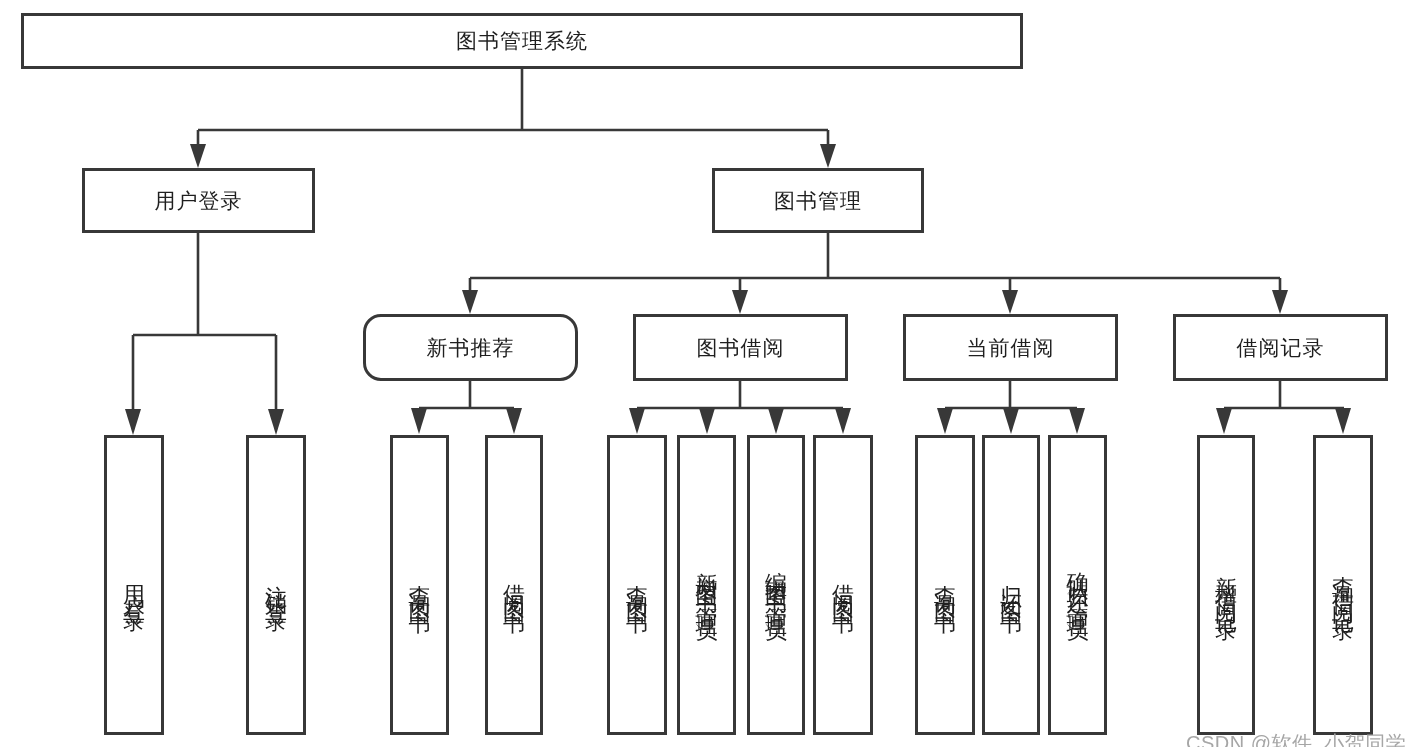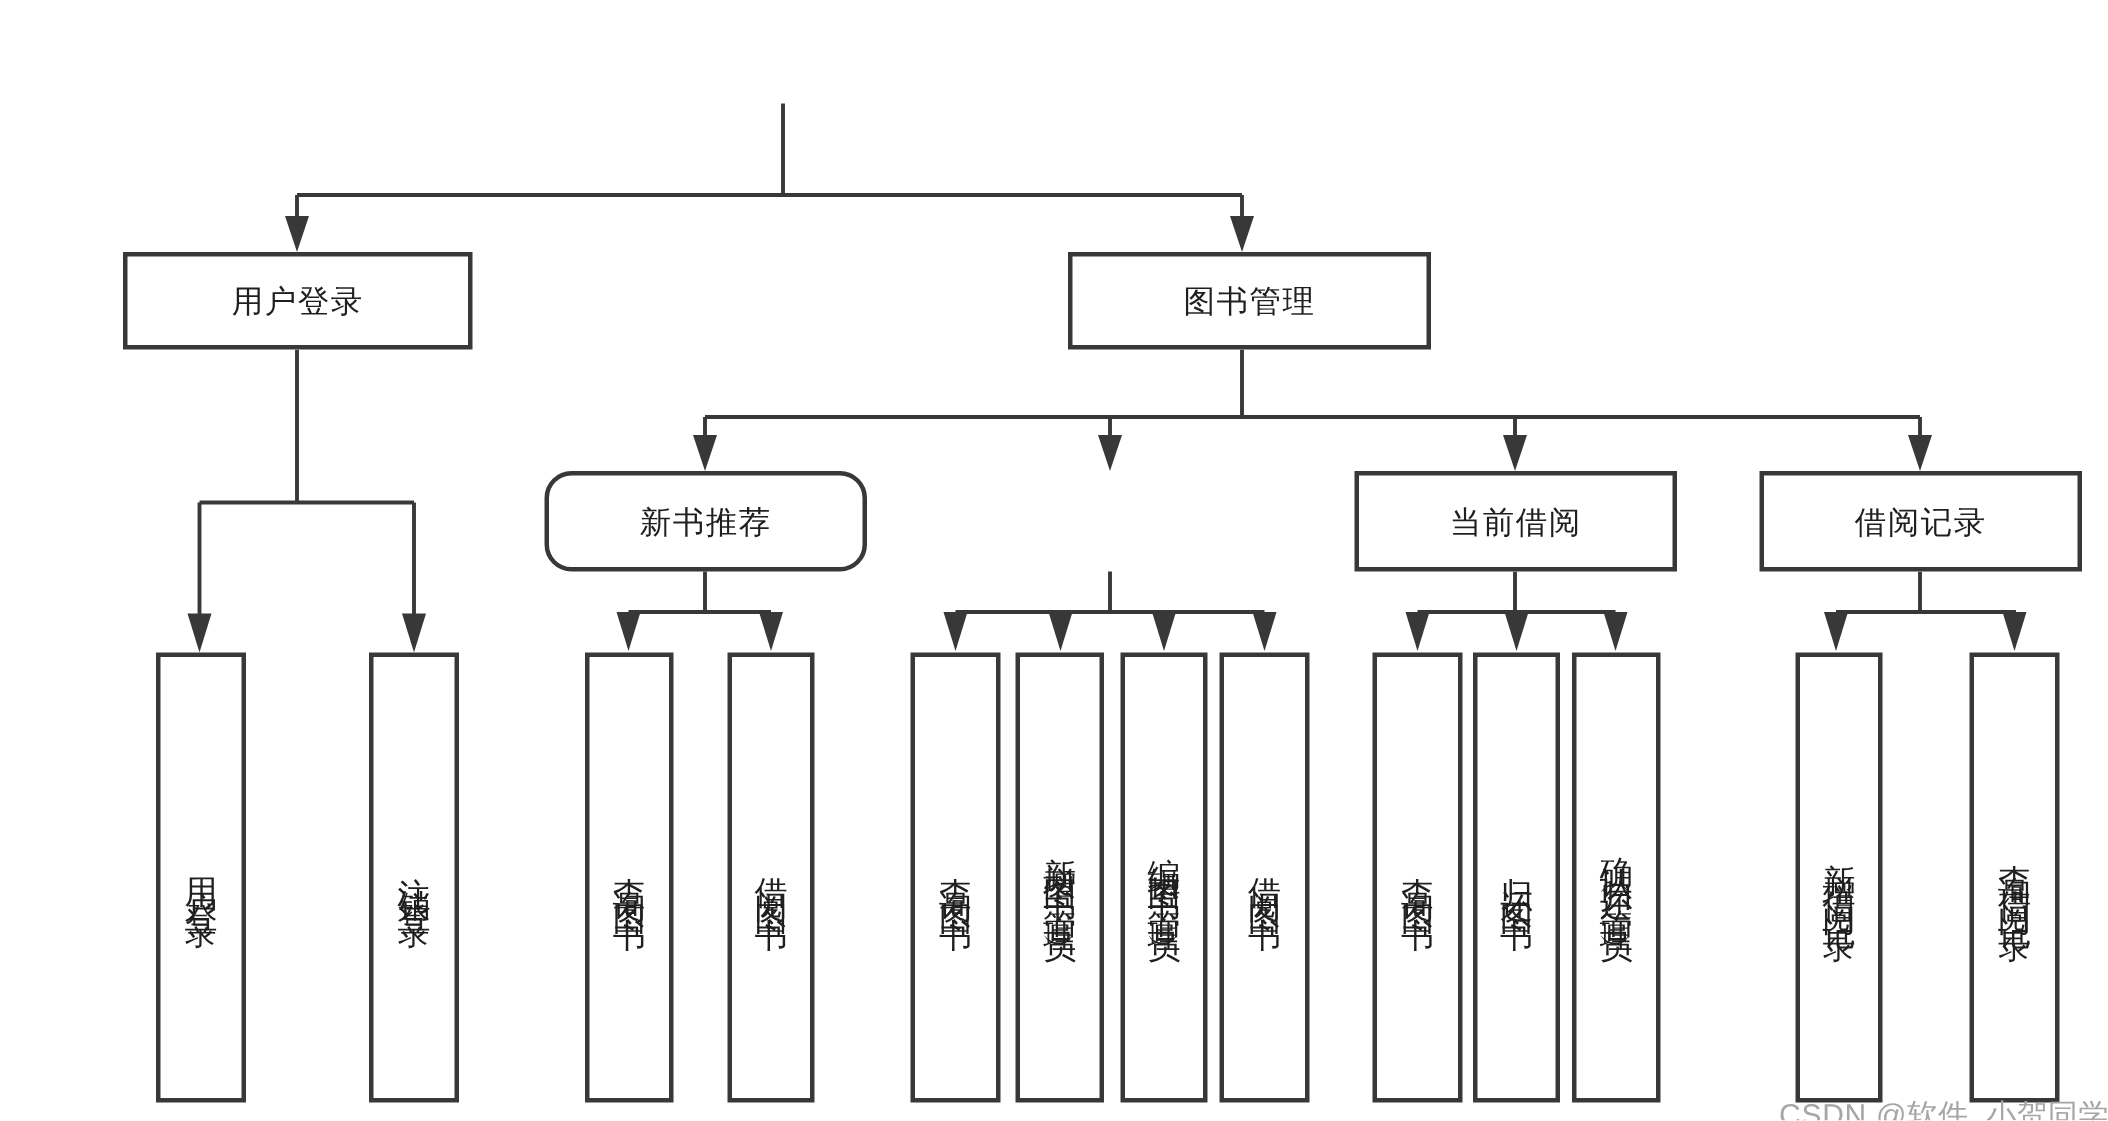--- a/index.html
+++ b/index.html
@@ -39,21 +39,21 @@
     text-orientation: mixed;
     font-size: 22px;
     letter-spacing: 9px;
     line-height: 1;
     white-space: normal;
   }
   
   #n-root  { left: 21px;  top: 13px;  width: 1002px; height: 56px; }
   
   #n-login { left: 82px;  top: 168px; width: 233px;  height: 65px; }
-  #n-mgmt  { left: 712px; top: 168px; width: 242px;  height: 65px; }
+  #n-mgmt  { left: 712px; top: 168px; width: 212px;  height: 65px; }
   
   #n-l2a { left: 363px;  top: 314px; width: 215px; height: 67px; border-radius: 18px; }
   #n-l2b { left: 633px;  top: 314px; width: 215px; height: 67px; }
   #n-l2c { left: 903px;  top: 314px; width: 215px; height: 67px; text-align: right; }
   #n-l2d { left: 1173px; top: 314px; width: 215px; height: 67px; }
   
   .leaf { top: 435px; height: 300px; }
   #lf-0  { left: 104px;  width: 60px; }
   #lf-1  { left: 246px;  width: 60px; }
   #lf-2  { left: 390px;  width: 59px; }
@@ -138,25 +138,27 @@
 
       <path d="M937,408 L953,408 L945,434 Z"></path>
       <path d="M1003,408 L1019,408 L1011,434 Z"></path>
       <path d="M1069,408 L1085,408 L1077,434 Z"></path>
 
       <path d="M1216,408 L1232,408 L1224,434 Z"></path>
       <path d="M1335,408 L1351,408 L1343,434 Z"></path>
     </g>
   </svg>
 
+  <div class="node h-node" id="n-root">图书管理系统</div>
 
   <div class="node h-node" id="n-login">用户登录</div>
   <div class="node h-node" id="n-mgmt">图书管理</div>
 
   <div class="node h-node" id="n-l2a">新书推荐</div>
+  <div class="node h-node" id="n-l2b">图书借阅</div>
   <div class="node h-node" id="n-l2c">当前借阅</div>
   <div class="node h-node" id="n-l2d">借阅记录</div>
 
   <div class="node leaf" id="lf-0">用户登录</div>
   <div class="node leaf" id="lf-1">注销登录</div>
   <div class="node leaf" id="lf-2">查询图书</div>
   <div class="node leaf" id="lf-3">借阅图书</div>
   <div class="node leaf" id="lf-4">查询图书</div>
   <div class="node leaf" id="lf-5">新增图书（管理员）</div>
   <div class="node leaf" id="lf-6">编辑图书（管理员）</div>

